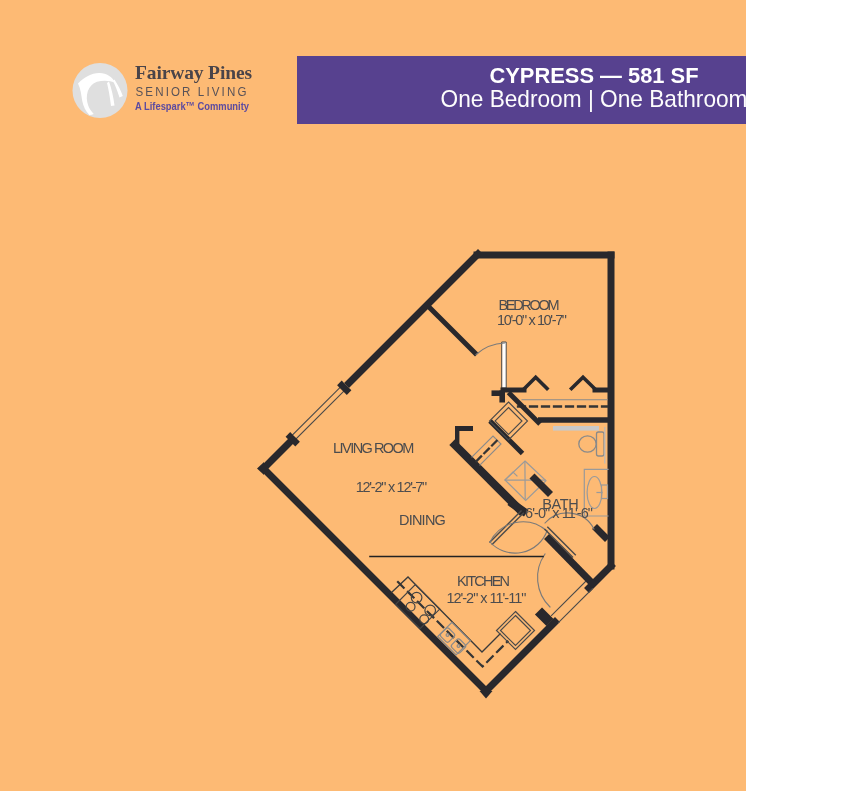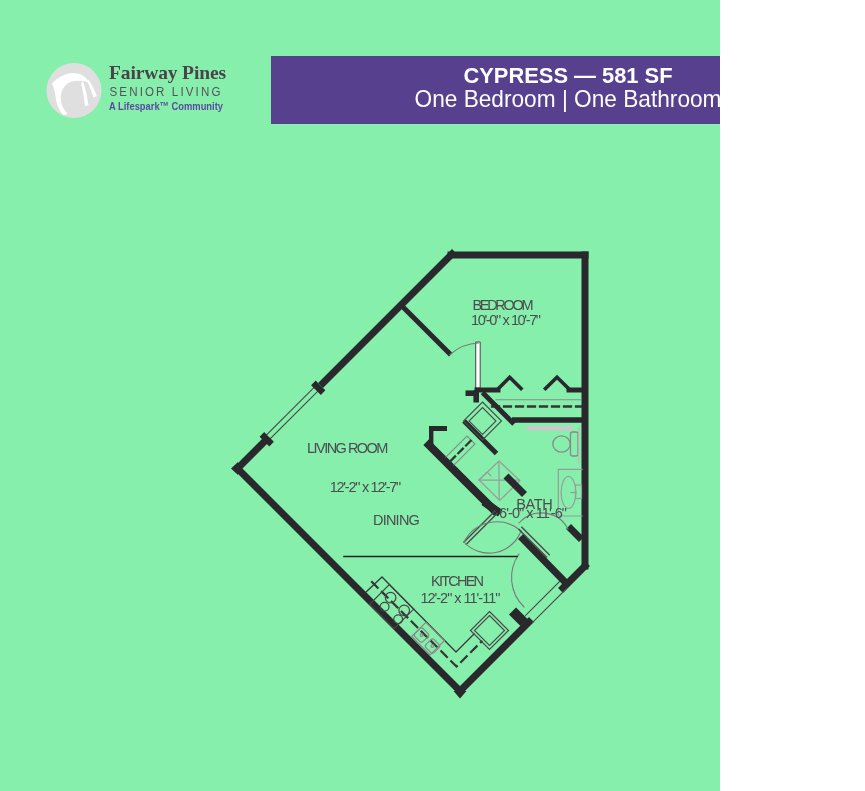--- a/index.html
+++ b/index.html
@@ -1,17 +1,17 @@
 <!DOCTYPE html>
 <html><head>
 <meta charset="utf-8">
 <style>
   html,body{margin:0;padding:0;background:#ffffff;}
-  .page{position:relative;width:720px;height:791px;background:#86efac;overflow:hidden;
-        font-family:"Liberation Sans", sans-serif;}
+  .page{position:relative;width:720px;height:791px;background:#fdba74;overflow:hidden;
+        font-family:"Liberation Sans", sans-serif;padding-left:26px;}
 </style>
 </head>
 <body>
 <div class="page">
 <svg width="865" height="791" viewBox="0 0 865 791">
 
 <g transform="translate(0,2.5)">
   <circle cx="74" cy="88" r="27.5" fill="#dfdfdf"></circle>
   <path d="M52,81 C58,74.5 65.5,70.8 73,70.5 C80,70.2 86,74 89.5,80.5 C84,77.8 77,77.5 71,79.3 C66.5,81 63.3,84.5 61.8,88.8 C60.3,93.3 60.5,98.6 62.3,103.2 C63.5,106.2 65.3,109 67.8,111.5 C66.3,112 64.8,112.4 63.3,112.4 C59.8,108.8 57.3,104 56.3,98.8 C55.3,93.3 55,87 52,81 Z" fill="#ffffff"></path>
   <path d="M83,79 C85.5,86 87.5,94.5 88.5,103 L85,103.5 C84,95 82.5,86.5 81,80.5 Z" fill="#ffffff"></path>

